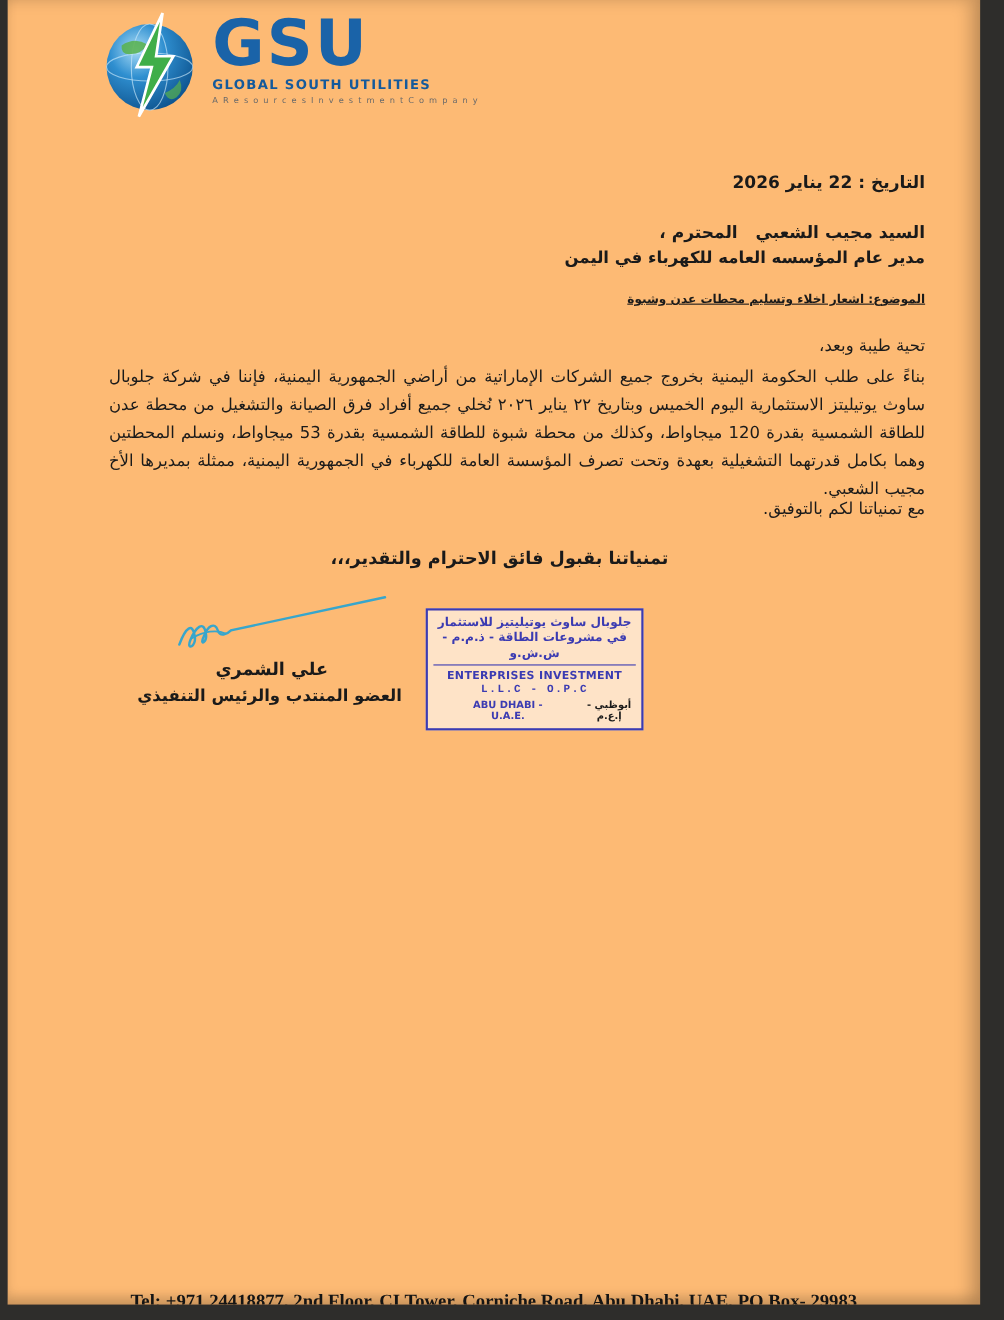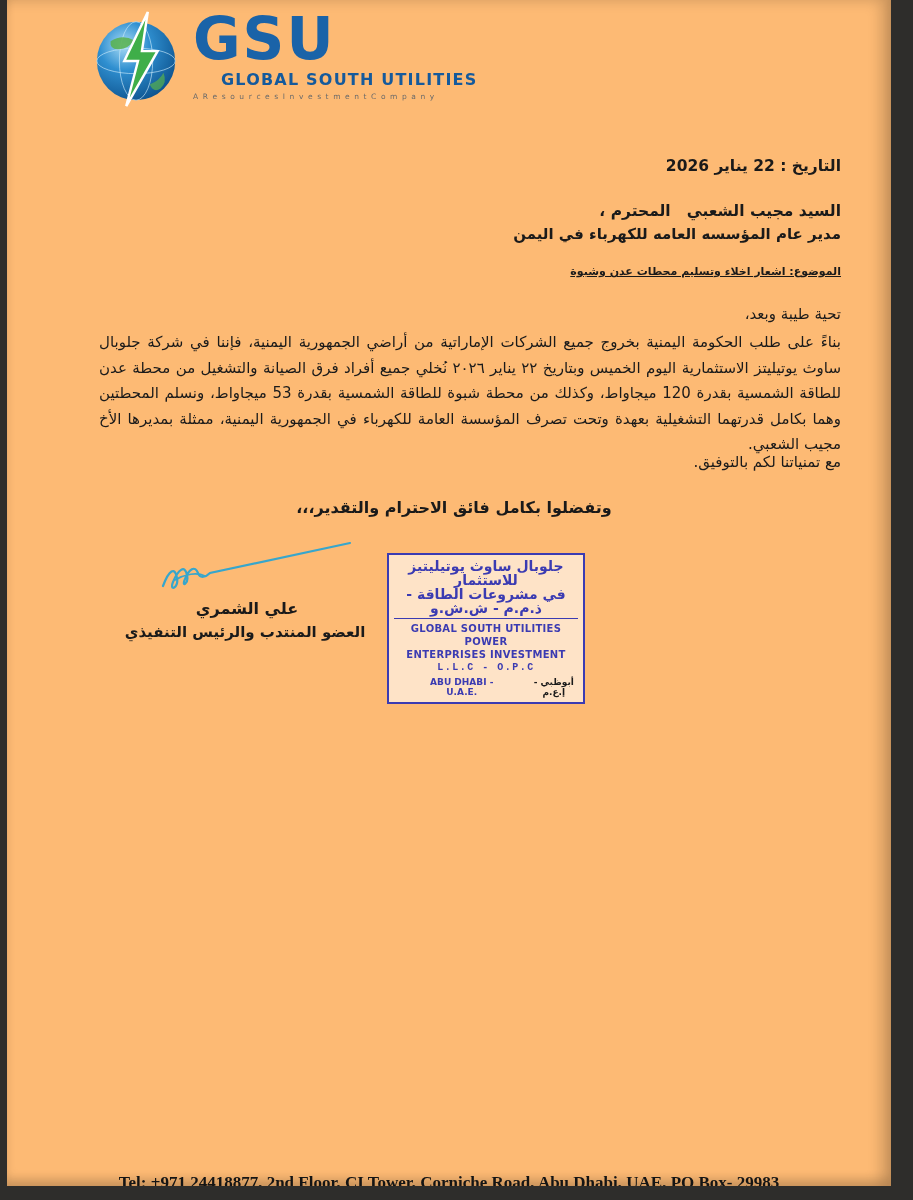--- a/index.html
+++ b/index.html
@@ -14,21 +14,21 @@
     position:absolute; left:7px; top:0;
     width:884px; height:1186px;
     background:#fdba74;
     overflow:hidden;
     box-shadow: inset -10px 0 14px rgba(0,0,0,0.18), inset 0 -8px 10px rgba(0,0,0,0.12);
   }
   
   .logo-block { position:absolute; top:8px; left:82px; display:flex; align-items:flex-start; }
   .logo-text { margin-left:6px; padding-top:2px; }
   .logo-acronym { font-size:58px; line-height:58px; font-weight:bold; color:#1a63a8; letter-spacing:2px; font-family:"DejaVu Sans", sans-serif; }
-  .logo-name { font-size:16px; font-weight:bold; color:#155a9c; letter-spacing:1.2px; margin-top:2px;margin-left:28px; }
+  .logo-name { font-size:12px; font-weight:bold; color:#155a9c; letter-spacing:1.2px; margin-top:2px; }
   .logo-tagline { font-size:7.5px; color:#6a6a6a; letter-spacing:1.1px; margin-top:3px; }
   
   .ar { direction:rtl; unicode-bidi:embed; font-family:"DejaVu Sans","DejaVu Serif",sans-serif; color:#1a1a1a; }
   .meta-line { position:absolute; right:50px; text-align:right; font-size:15.5px; font-weight:bold; }
   .ref-line { top:130px; }
   .date-line { top:157px; }
   .recipient-line1 { position:absolute; right:50px; top:202px; font-size:15.5px; font-weight:bold; }
   .recipient-line2 { position:absolute; right:50px; top:225px; font-size:15px; font-weight:bold; }
   .subject-line { position:absolute; right:50px; top:265px; font-size:11px; font-weight:bold; text-decoration:underline; }
   .greeting-line { position:absolute; right:50px; top:305px; font-size:15px; }
@@ -41,21 +41,21 @@
   
   .signature-svg { position:absolute; top:536px; left:148px; }
   .sig-name { position:absolute; top:599px; left:150px; width:180px; text-align:center; font-size:16px; font-weight:bold; }
   .sig-title { position:absolute; top:623px; left:88px; width:300px; text-align:center; font-size:15px; font-weight:bold; }
   
   .stamp {
     position:absolute; top:553px; left:380px; width:198px;
     border:2.5px solid #3b3bb2; padding:4px 5px 5px 5px;
     color:#3b3bb2; text-align:center; background:rgba(255,255,255,0.6);
   }
-  .stamp .s-ar { font-size:14px; font-weight:bold; direction:rtl; line-height:14px; }
+  .stamp .s-ar { font-size:11px; font-weight:bold; direction:rtl; line-height:14px; }
   .stamp .s-ar-2 { border-bottom:1.5px solid #3b3bb2; padding-bottom:3px; margin-bottom:3px; }
   .stamp .s-en { font-size:10px; font-weight:bold; line-height:13px; letter-spacing:0.3px; }
   .stamp .s-llc { font-size:10px; font-weight:bold; letter-spacing:1.5px; line-height:14px;font-family:Liberation Mono, monospace; }
   .stamp .s-bottom { display:flex; justify-content:space-between; align-items:center; margin-top:2px; }
   .stamp .s-bottom span { font-size:9px; font-weight:bold;margin-left:32px; }
   
   .footer-line {
     position:absolute; left:0; right:0; bottom:-7px;
     text-align:center; font-family:"Liberation Serif","DejaVu Serif",serif;
     font-weight:bold; font-size:17px; color:#141414;
@@ -101,35 +101,34 @@
   <div class="recipient-line2 ar">مدير عام المؤسسه العامه للكهرباء في اليمن</div>
 
   <div class="subject-line ar">الموضوع: اشعار اخلاء وتسليم محطات عدن وشبوة</div>
 
   <div class="greeting-line ar">تحية طيبة وبعد،</div>
 
   <div class="body-par ar">بناءً على طلب الحكومة اليمنية بخروج جميع الشركات الإماراتية من أراضي الجمهورية اليمنية، فإننا في شركة جلوبال ساوث يوتيليتز الاستثمارية اليوم الخميس وبتاريخ ٢٢ يناير ٢٠٢٦ نُخلي جميع أفراد فرق الصيانة والتشغيل من محطة عدن للطاقة الشمسية بقدرة 120 ميجاواط، وكذلك من محطة شبوة للطاقة الشمسية بقدرة 53 ميجاواط، ونسلم المحطتين وهما بكامل قدرتهما التشغيلية بعهدة وتحت تصرف المؤسسة العامة للكهرباء في الجمهورية اليمنية، ممثلة بمديرها الأخ مجيب الشعبي.</div>
 
   <div class="closing-line ar">مع تمنياتنا لكم بالتوفيق.</div>
 
-  <div class="salutation-line ar">وتفضلوا بكامل فائق الاحترام والتقدير،،،</div>
+  <div class="salutation-line ar">تمنياتنا بقبول فائق الاحترام والتقدير،،،</div>
 
   <span class="signature-svg">
     <svg width="200" height="62" viewBox="0 0 200 62">
       <path d="M8 50 c6 -16 12 -20 14 -8 c2 10 -8 14 -4 4 c5 -12 12 -18 14 -7 c2 9 -6 13 -2 4 c4 -10 10 -14 13 -6 c2 6 8 4 12 0 l140 -30" fill="none" stroke="#37a6cc" stroke-width="2.2" stroke-linecap="round"></path>
       <path d="M20 44 c10 -6 22 -8 30 -4" fill="none" stroke="#37a6cc" stroke-width="1.6" stroke-linecap="round"></path>
     </svg>
   </span>
   <div class="sig-name ar">علي الشمري</div>
   <div class="sig-title ar">العضو المنتدب والرئيس التنفيذي</div>
 
   <div class="stamp">
     <div class="s-ar">جلوبال ساوث يوتيليتيز للاستثمار</div>
     <div class="s-ar s-ar-2">في مشروعات الطاقة - ذ.م.م - ش.ش.و</div>
-    <div class="s-en">GLOBAL SOUTH UTILITIES POWER</div>
     <div class="s-en">ENTERPRISES INVESTMENT</div>
     <div class="s-llc">L.L.C - O.P.C</div>
     <div class="s-bottom">
       <span>ABU DHABI - U.A.E.</span>
       <span class="ar">أبوظبي - إ.ع.م</span>
     </div>
   </div>
 
   <div class="footer-line">Tel: +971 24418877, 2nd Floor, CI Tower, Corniche Road, Abu Dhabi, UAE, PO Box- 29983</div>
 

